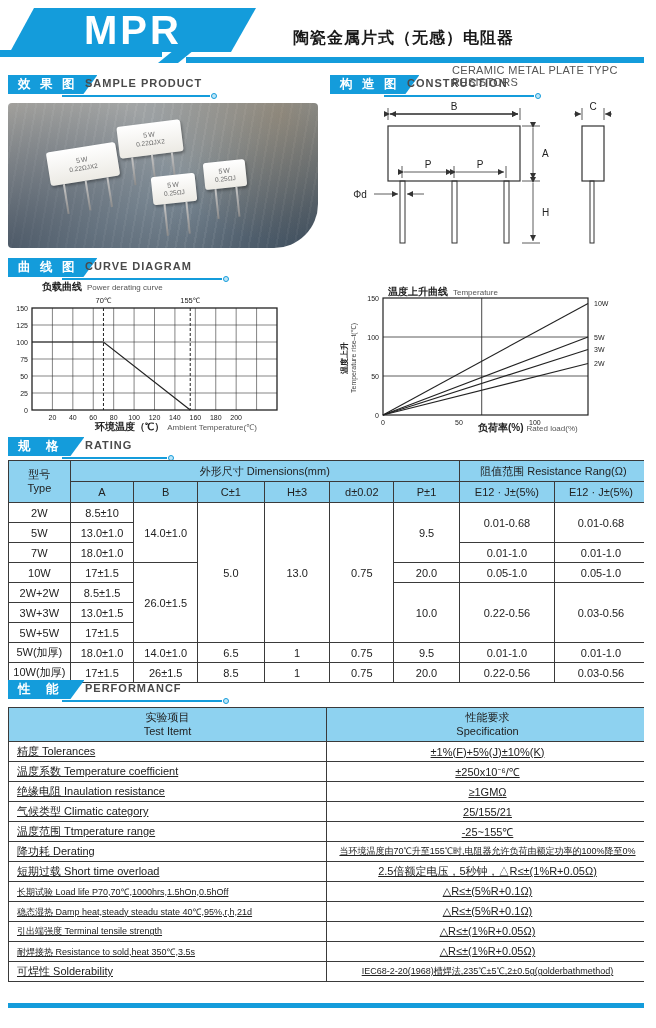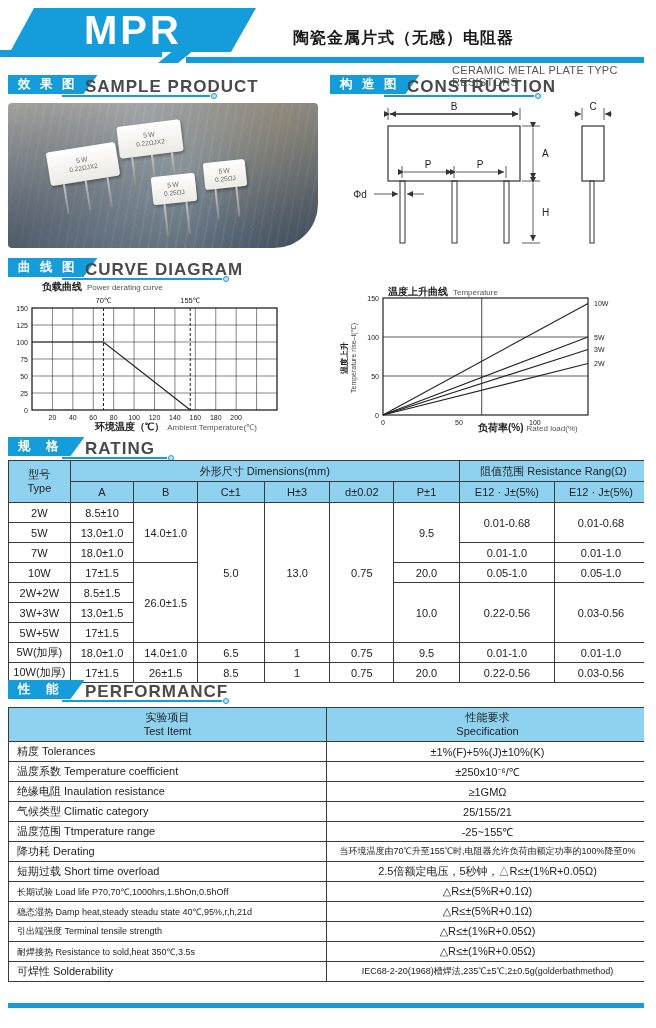--- a/index.html
+++ b/index.html
@@ -14,21 +14,21 @@
   .bar-diag{position:absolute;left:158px;top:50px;width:36px;height:13px;background:#149cdb;
     clip-path:polygon(16px 0,36px 0,20px 100%,0 100%);}
   .bar-right{position:absolute;left:186px;top:57px;width:470px;height:6px;background:#149cdb;}
   .title-cn{position:absolute;left:264px;top:28px;font-size:16px;font-weight:bold;color:#1a1a1a;letter-spacing:1px;padding-left:29px;}
   .title-en{position:absolute;left:452px;top:36px;font-size:11px;color:#555;letter-spacing:.3px;margin-top:28px;}
 
   
   .badge{position:absolute;height:19px;background:#149cdb;color:#fff;display:flex;align-items:center;
     font-size:12.5px;font-weight:bold;letter-spacing:3px;padding:0 20px 0 10px;
     clip-path:polygon(0 0,100% 0,calc(100% - 14px) 100%,0 100%);}
-  .badge-en{position:absolute;font-size:17px;color:#4a4a4a;font-weight:bold;letter-spacing:1px;}
+  .badge-en{position:absolute;font-size:11px;color:#4a4a4a;font-weight:bold;letter-spacing:1px;}
   .sec-line{position:absolute;height:2px;background:#149cdb;}
   .sec-line::after{content:"";position:absolute;right:-7px;top:-2px;width:4px;height:4px;border-radius:50%;
     background:#bfe6f7;border:1px solid #149cdb;}
 
   
   .photo{position:absolute;left:8px;top:103px;width:310px;height:145px;border-radius:4px 4px 44px 4px;overflow:hidden;
     background:
       radial-gradient(circle at 88% 8%, rgba(160,125,80,.40), transparent 42%),
       radial-gradient(circle at 0% 100%, rgba(25,40,60,.55), transparent 55%),
       radial-gradient(circle at 100% 100%, rgba(40,55,70,.45), transparent 45%),
@@ -58,21 +58,21 @@
   table{border-collapse:collapse;table-layout:fixed;}
   .dtable{position:absolute;left:8px;background:#fff;}
   .dtable th,.dtable td{border:1px solid #3a3a3a;text-align:center;vertical-align:middle;padding:0 2px;
     font-weight:normal;overflow:hidden;}
   .dtable th{background:#8ed2f0;}
   #rating-table{top:460px;width:640px;font-size:11px;}
   #rating-table th{height:20px;}
   #rating-table td{height:19px;}
   #perf-table{top:707px;width:640px;font-size:11px;}
   #perf-table th{height:33px;line-height:1.25;}
-  #perf-table td{height:19px;}
+  #perf-table td{height:19px;text-decoration:underline;}
   #perf-table td:first-child{text-align:left;padding-left:8px;}
   #perf-table td.small{font-size:9px;}
   .th2{display:block;line-height:1.25;}
 
   .bottom-bar{position:absolute;left:8px;top:1003px;width:640px;height:5px;background:#149cdb;}
 </style>
 </head>
 <body>
 
 <div class="page">

